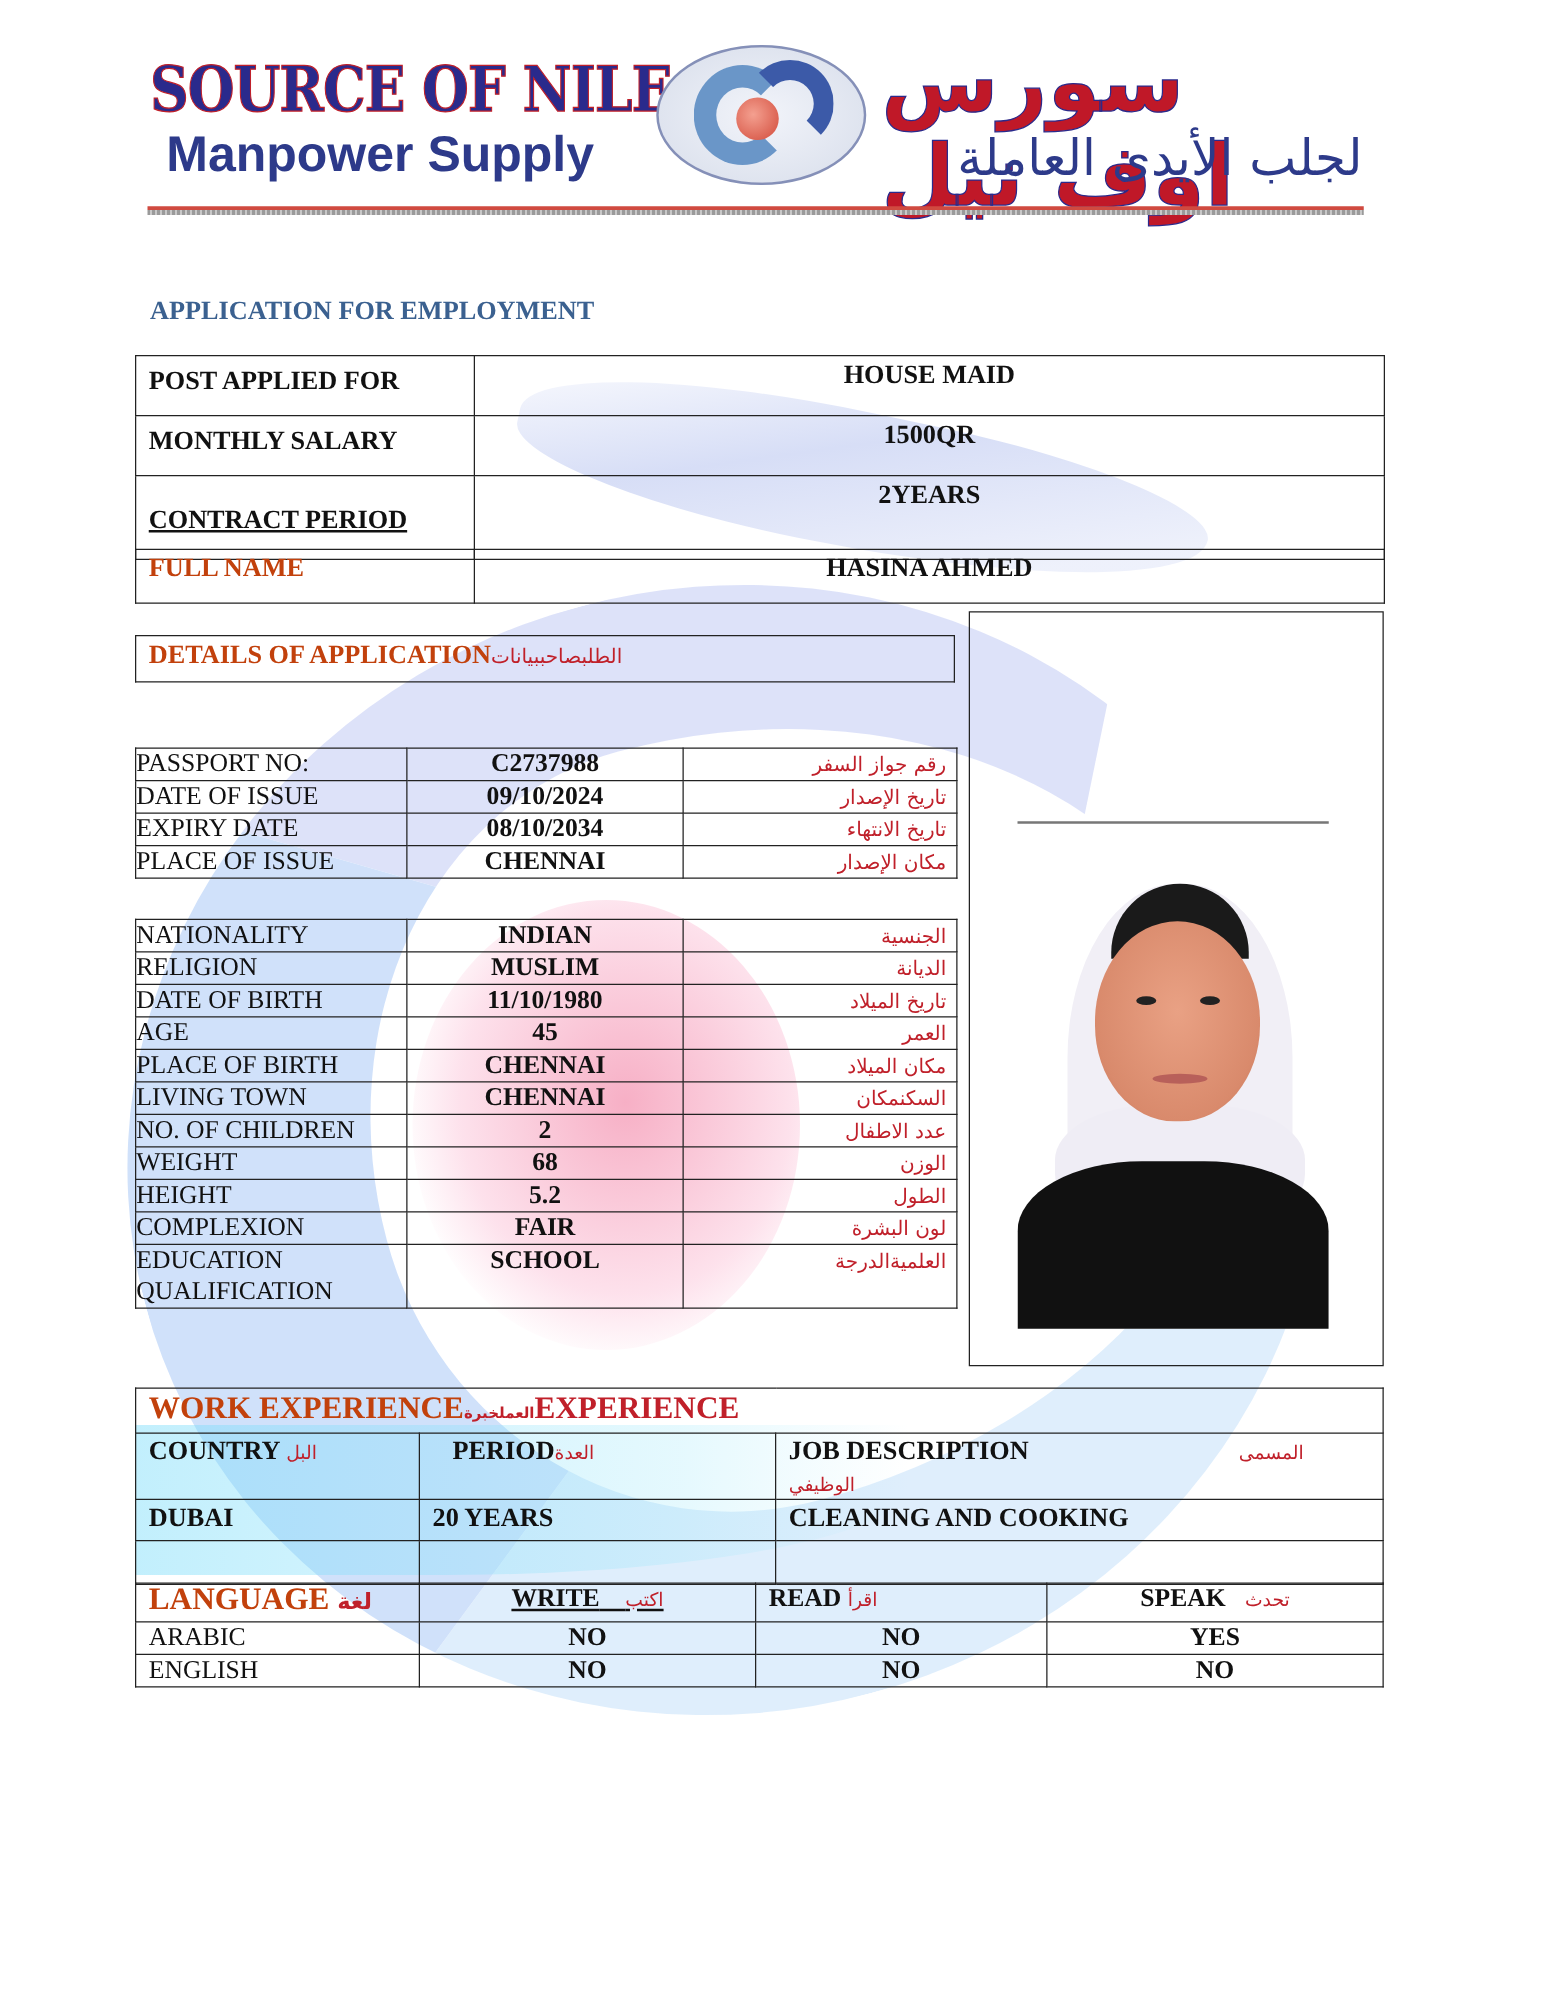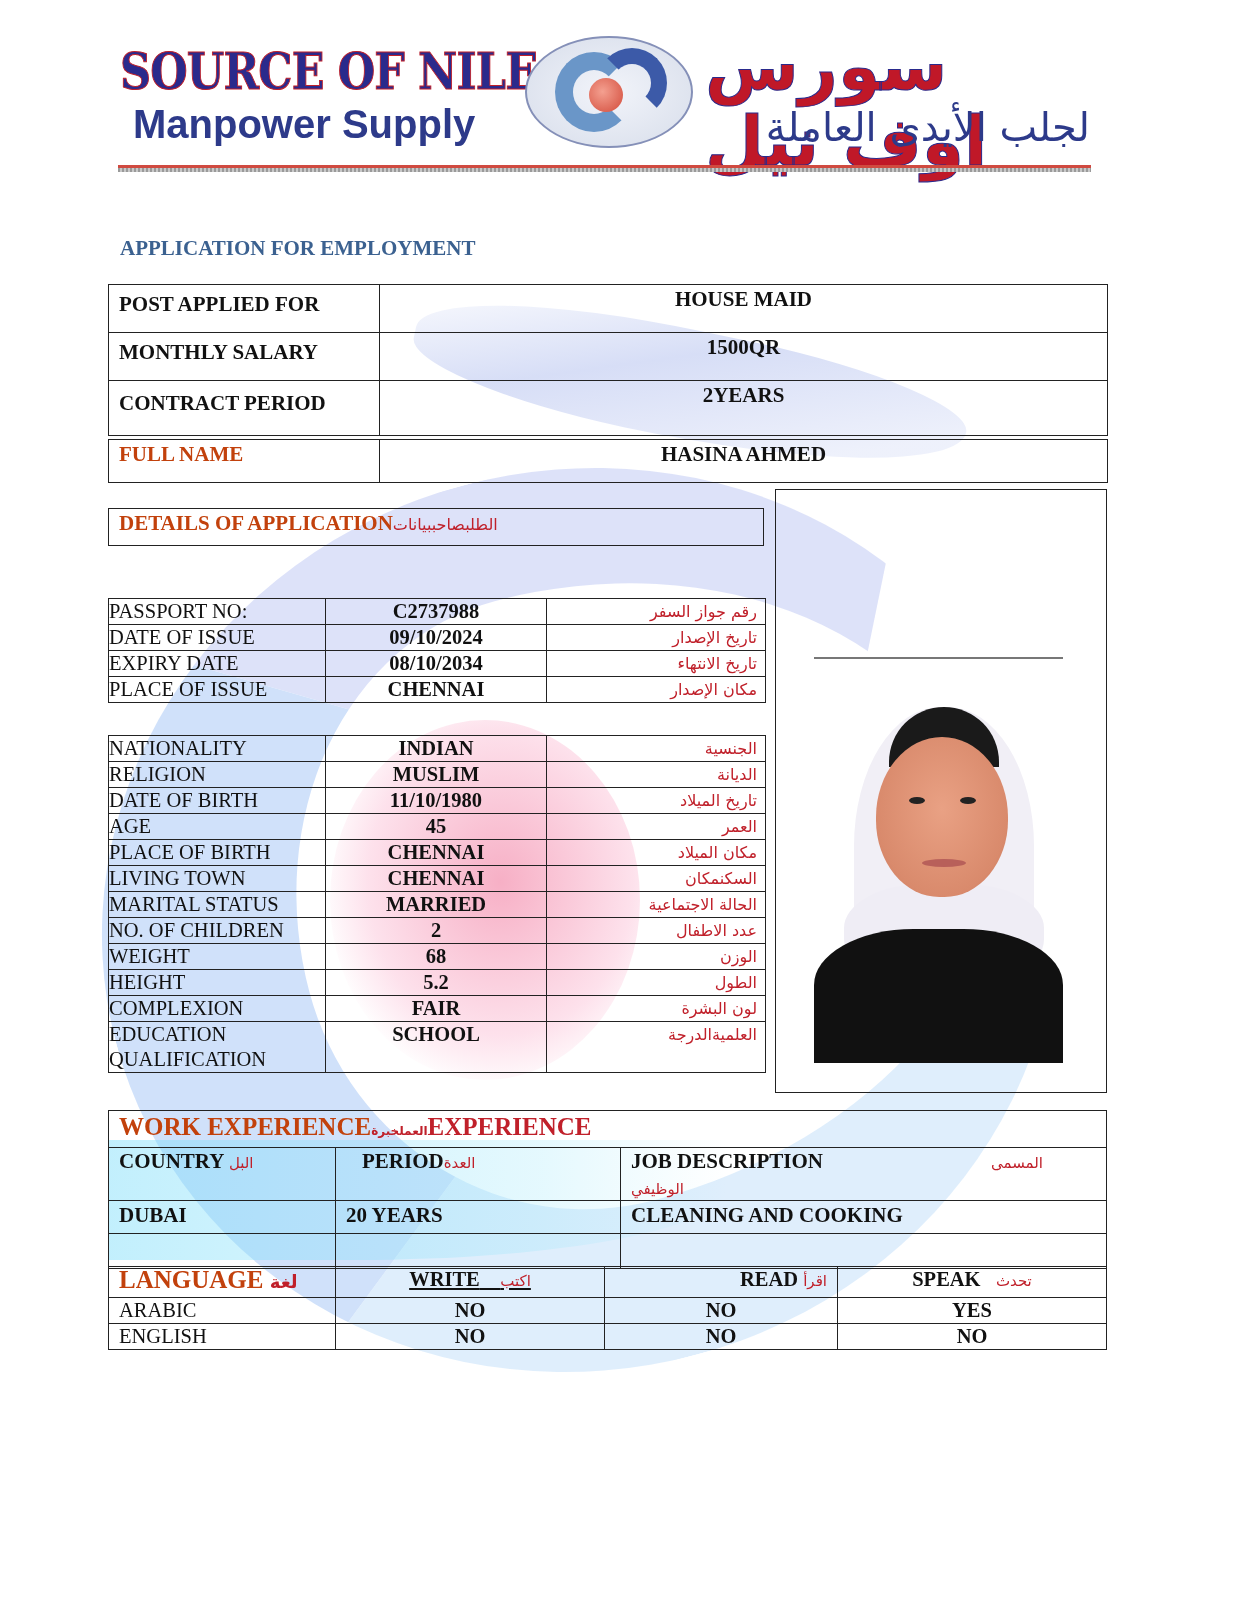--- a/index.html
+++ b/index.html
@@ -137,21 +137,21 @@
   <tbody>
       <tr>
     <td class="l" style="width:250px;">POST APPLIED FOR</td>
     <td class="v">HOUSE MAID</td>
   </tr>
   <tr>
     <td class="l">MONTHLY SALARY</td>
     <td class="v">1500QR</td>
   </tr>
   <tr>
-    <td class="l" style="height:44px;padding-top:10px;">CONTRACT PERIOD</td>
+    <td class="l" style="height:44px;padding-top:22px;text-decoration:underline;">CONTRACT PERIOD</td>
     <td class="v">2YEARS</td>
   </tr>
 </tbody>
   </table>
 
 <table class="t-top" style="left:108px; top:439px; width:1000px;">
   <tbody>
       <tr>
     <td class="l blue" style="width:250px;height:36px;padding-top:2px;">FULL NAME</td>
     <td class="v" style="padding-top:2px;">HASINA  AHMED</td>
@@ -232,25 +232,20 @@
         <td class="l">PLACE OF BIRTH</td>
         <td class="v">CHENNAI</td>
         <td class="a">مكان الميلاد</td>
       </tr>
   <tr>
         <td class="l">LIVING TOWN</td>
         <td class="v">CHENNAI</td>
         <td class="a">السكنمكان</td>
       </tr>
   <tr>
-        <td class="l">MARITAL STATUS</td>
-        <td class="v">MARRIED</td>
-        <td class="a">الحالة الاجتماعية</td>
-      </tr>
-  <tr>
         <td class="l">NO. OF CHILDREN</td>
         <td class="v">2</td>
         <td class="a">عدد الاطفال</td>
       </tr>
   <tr>
         <td class="l">WEIGHT</td>
         <td class="v">68</td>
         <td class="a">الوزن</td>
       </tr>
   <tr>
@@ -309,21 +304,21 @@
   <tbody>
       <tr>
     <td style="width:206px;height:30px;font-size:25px;font-weight:bold;">
       <span class="blue">LANGUAGE</span>
       <span class="red ar" style="font-size:18px;">لغة</span>
     </td>
     <td style="width:248px;text-align:center;font-weight:bold;text-decoration:underline;">
       <span>WRITE</span>
       &nbsp;&nbsp;&nbsp;<span class="small-ar">اكتب</span>
     </td>
-    <td style="width:212px;text-align:right;font-weight:bold;">
+    <td style="width:212px;text-align:left;font-weight:bold;">
       <span>READ</span>
       <span class="small-ar">اقرأ</span>
     </td>
     <td style="text-align:center;font-weight:bold;">
       <span>SPEAK</span>
       &nbsp;&nbsp;<span class="small-ar">تحدث</span>
     </td>
   </tr>
   <tr>
     <td>ARABIC</td>

